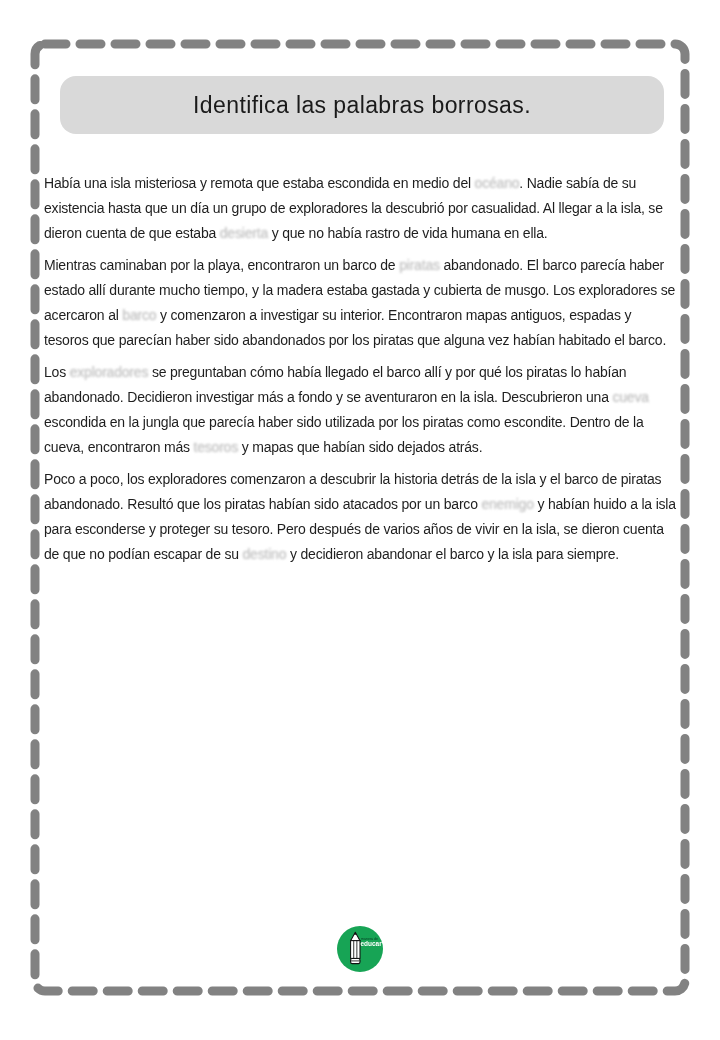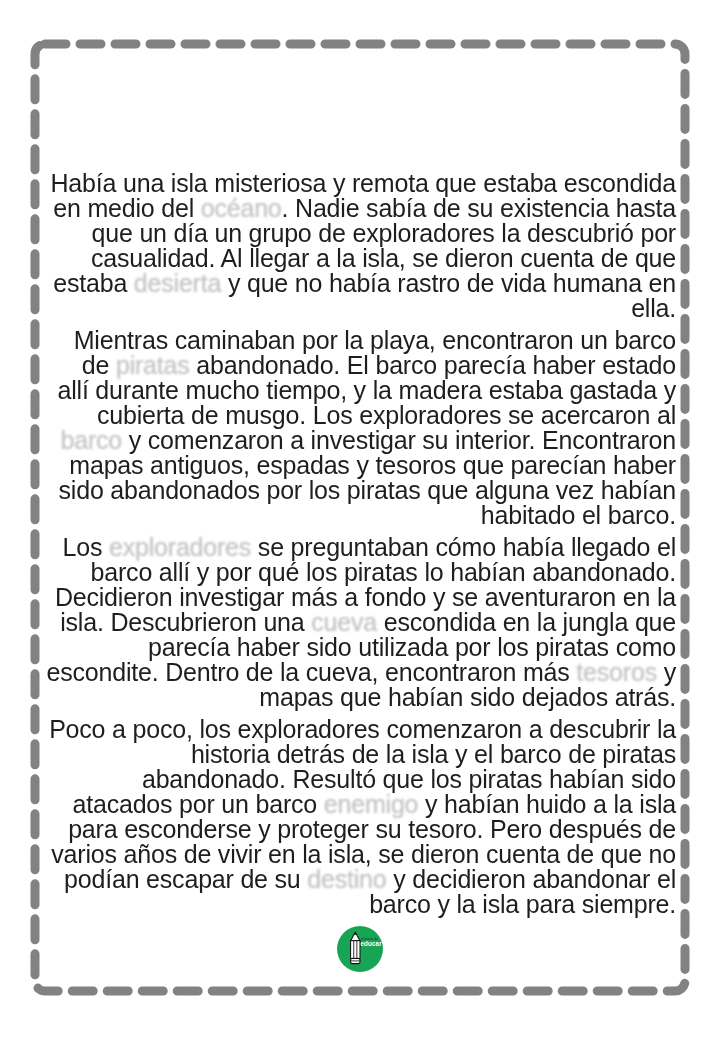--- a/index.html
+++ b/index.html
@@ -36,22 +36,22 @@
     justify-content: center;
     font-size: 23px;
     letter-spacing: 0.4px;
     color: var(--title-color, #1a1a1a);
   }
   .story {
     position: absolute;
     left: 44px;
     top: 171px;
     width: 632px;
-    text-align: right;
-    font-size: 25px;
+    text-align: left;
+    font-size: 14px;
     line-height: 25px;
     letter-spacing: -0.2px;
     color: var(--text-color, #1e1e1e);
   }
   .story p {
     margin: 0 0 7px 0;
   }
   .blurword {
     color: var(--blur-color, #c7c7c7);
     filter: blur(0.8px);
@@ -67,20 +67,23 @@
 </style>
 </head>
 <body>
 
 <div class="sheet">
 
   <svg class="border-svg" width="720" height="1040" viewBox="0 0 720 1040">
     <rect x="35" y="44" width="650" height="947" rx="10" fill="none" stroke-width="9" stroke-linecap="round" stroke-dasharray="21 14" stroke="#828282"></rect>
   </svg>
 
+  <div class="title-box">
+    <span>Identifica las palabras borrosas.</span>
+  </div>
 
   <div class="story" id="story">
       <p><span>Había una isla misteriosa y remota que estaba escondida en medio del </span><span class="blurword">océano</span><span>. Nadie sabía de su existencia hasta que un día un grupo de exploradores la descubrió por casualidad. Al llegar a la isla, se dieron cuenta de que estaba </span><span class="blurword">desierta</span><span> y que no había rastro de vida humana en ella.</span></p>
       <p><span>Mientras caminaban por la playa, encontraron un barco de </span><span class="blurword">piratas</span><span> abandonado. El barco parecía haber estado allí durante mucho tiempo, y la madera estaba gastada y cubierta de musgo. Los exploradores se acercaron al </span><span class="blurword">barco</span><span> y comenzaron a investigar su interior. Encontraron mapas antiguos, espadas y tesoros que parecían haber sido abandonados por los piratas que alguna vez habían habitado el barco.</span></p>
       <p><span>Los </span><span class="blurword">exploradores</span><span> se preguntaban cómo había llegado el barco allí y por qué los piratas lo habían abandonado. Decidieron investigar más a fondo y se aventuraron en la isla. Descubrieron una </span><span class="blurword">cueva</span><span> escondida en la jungla que parecía haber sido utilizada por los piratas como escondite. Dentro de la cueva, encontraron más </span><span class="blurword">tesoros</span><span> y mapas que habían sido dejados atrás.</span></p>
       <p><span>Poco a poco, los exploradores comenzaron a descubrir la historia detrás de la isla y el barco de piratas abandonado. Resultó que los piratas habían sido atacados por un barco </span><span class="blurword">enemigo</span><span> y habían huido a la isla para esconderse y proteger su tesoro. Pero después de varios años de vivir en la isla, se dieron cuenta de que no podían escapar de su </span><span class="blurword">destino</span><span> y decidieron abandonar el barco y la isla para siempre.</span></p>
     </div>
 
   <div class="logo">
     <svg width="46" height="46" viewBox="0 0 44 44">

